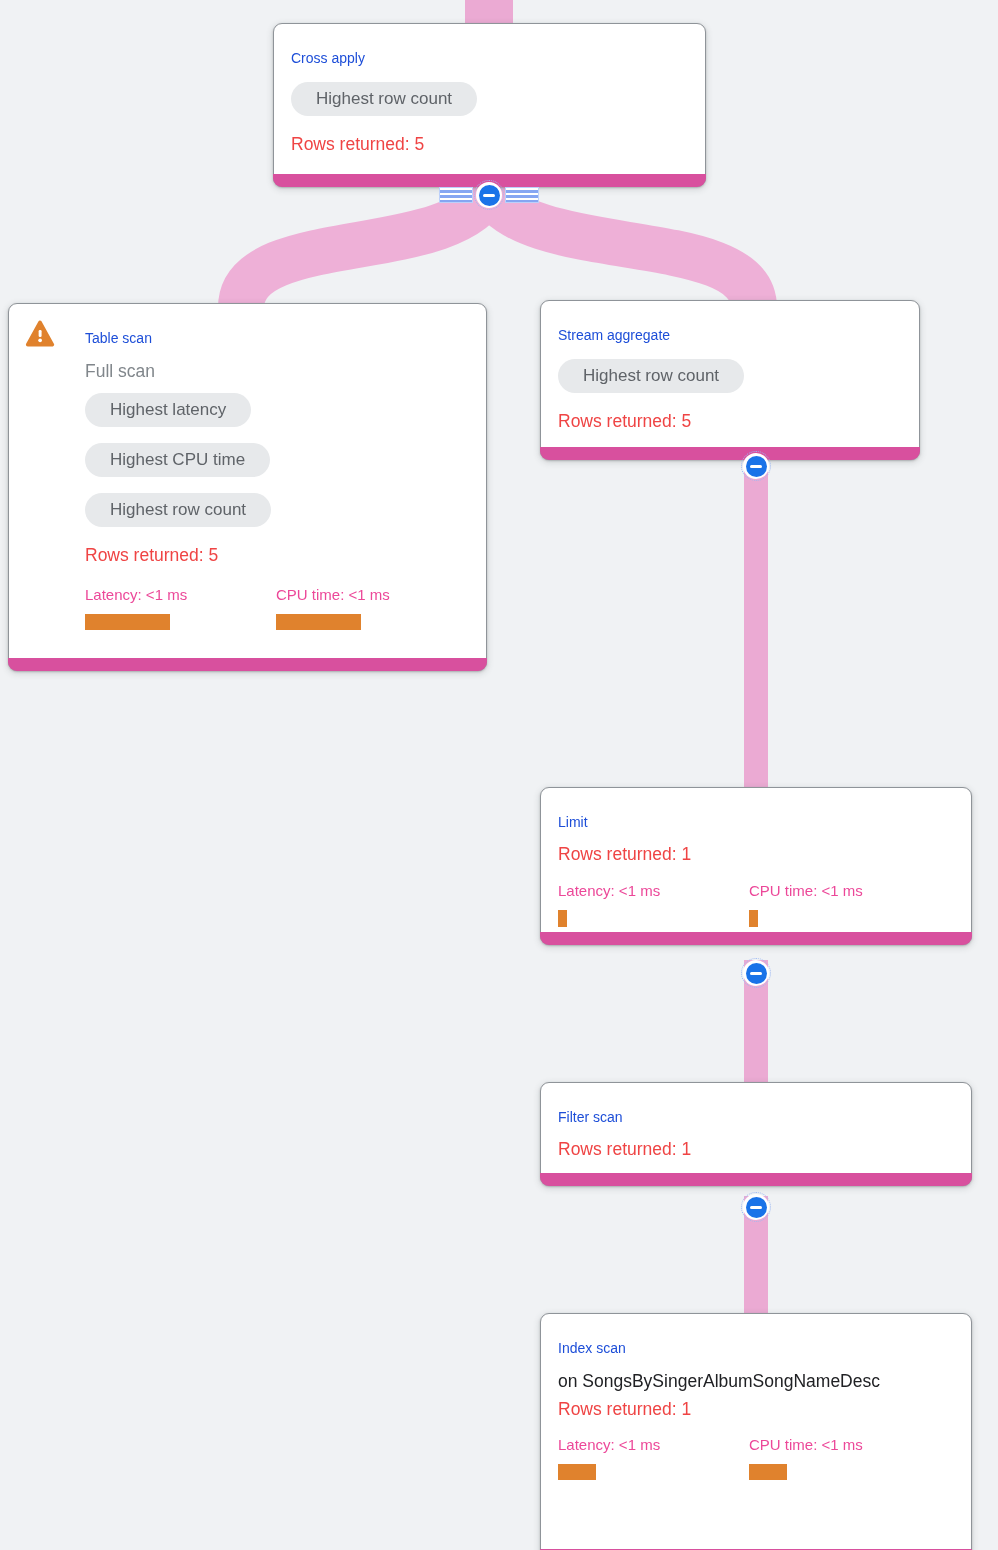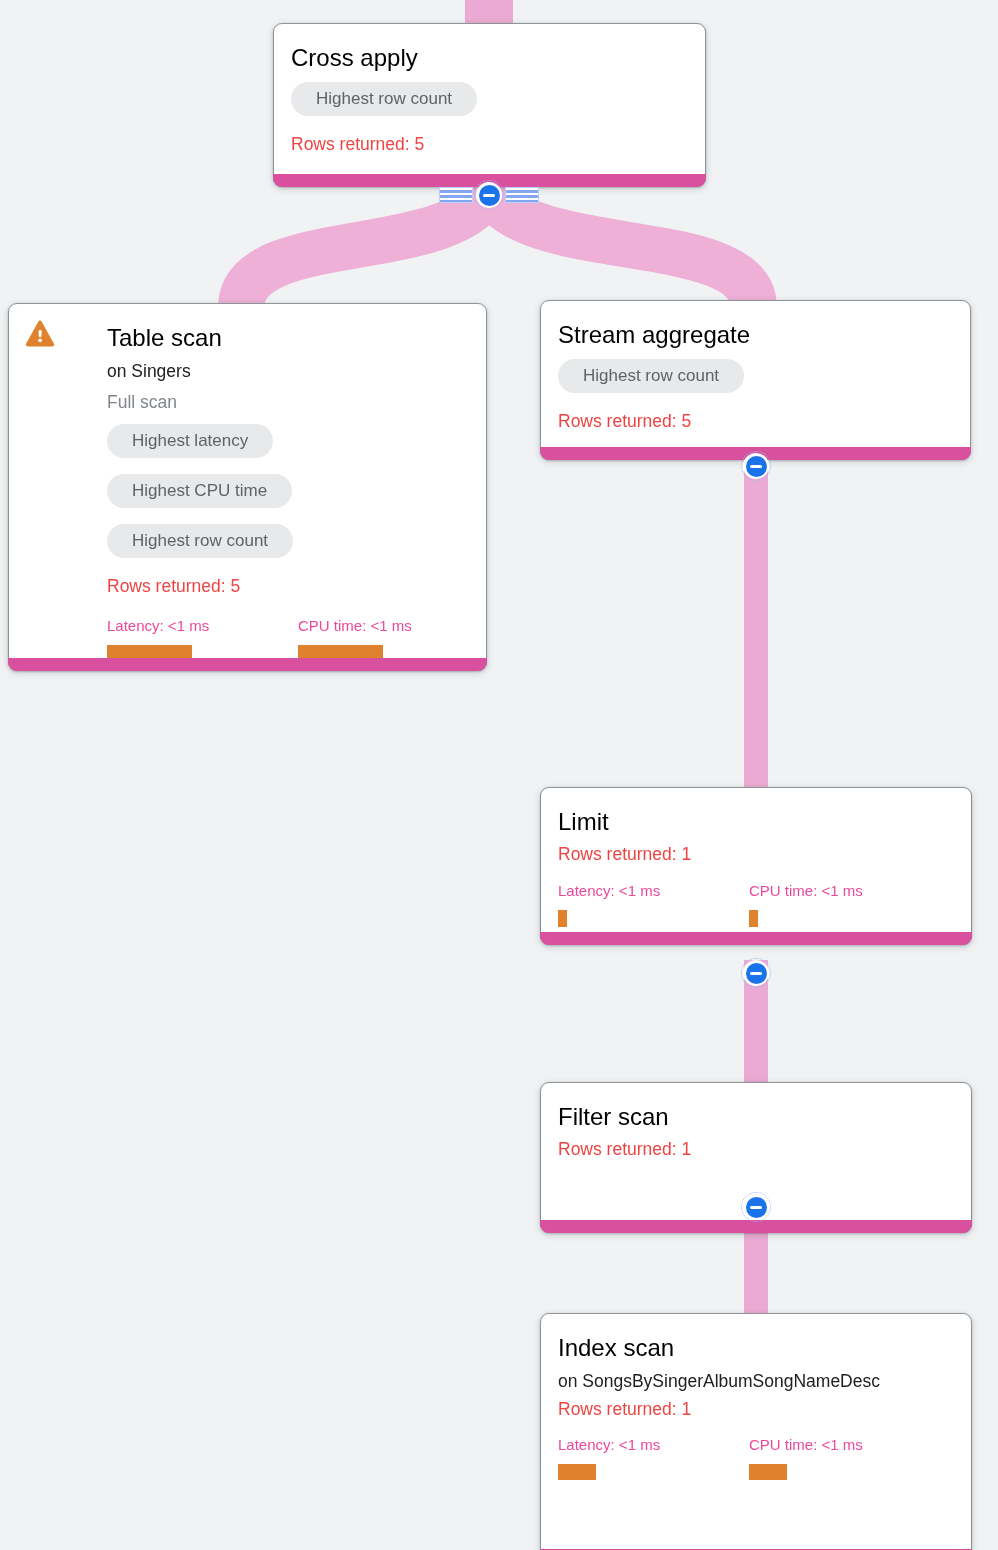--- a/index.html
+++ b/index.html
@@ -28,21 +28,21 @@
   }
   .card-footer{
     position:absolute;
     left:-1px;right:-1px;bottom:-1px;
     height:13px;
     background:#d8509e;
     border-radius:0 0 9px 9px;
   }
   .card-body{padding:20px 16px 0 17px;}
   .title{
-    font-size:24px;line-height:28px;font-weight:500;color:#000000;
+    font-size:14px;line-height:28px;font-weight:500;color:#1d4ed8;
   }
   .sub{font-size:17.5px;line-height:24px;color:#202124;margin-top:7px;}
   .note{color:#80868b;}
   .rows{font-size:17.5px;line-height:24px;color:#ef4444;margin-top:8px;}
   .badges{margin-top:10px;}
   .badge{
     display:block;width:fit-content;
     background:#e7e9eb;color:#5f6368;
     font-size:17px;line-height:20px;
     padding:7px 25px;border-radius:18px;
@@ -52,24 +52,24 @@
   .metric{width:191px;flex:0 0 auto;}
   .metric-label{font-size:15px;line-height:24px;color:#ec4899;}
   .bar{height:16px;background:#e0822d;margin-top:7px;}
   .bar-lg{width:85px;}
   .bar-md{width:38px;}
   .bar-sm{width:9px;height:17px;}
 
   
   #card-cross-apply     {left:273px; top:23px;   width:433px; height:164px;}
   #card-table-scan      {left:8px;   top:303px;  width:479px; height:368px;}
-  #card-table-scan .card-body{padding-left:98px;}
-  #card-stream-aggregate{left:540px; top:300px;  width:431px; height:160px;}
+  #card-table-scan .card-body{padding-left:76px;}
+  #card-stream-aggregate{left:540px; top:300px;  width:380px; height:160px;}
   #card-limit           {left:540px; top:787px;  width:432px; height:158px;}
-  #card-filter-scan     {left:540px; top:1082px; width:432px; height:151px;}
+  #card-filter-scan     {left:540px; top:1082px; width:432px; height:104px;}
   #card-index-scan      {left:540px; top:1313px; width:432px; height:249px;}
 
   .warn{
     position:absolute;left:16px;top:16px;width:30px;height:27px;
   }
 
   
   .collapse-btn{
     position:absolute;z-index:4;
     width:26px;height:26px;padding:0;border:none;
@@ -122,21 +122,20 @@
   <div class="card" id="card-table-scan">
     <span class="warn">
       <svg viewBox="0 0 24 22" width="30" height="27">
         <path d="M2 20 L12 2 L22 20 Z" fill="#e0822d" stroke="#e0822d" stroke-width="3" stroke-linejoin="round"></path>
         <rect x="10.9" y="8.2" width="2.4" height="5.6" rx="1" fill="#ffffff"></rect>
         <circle cx="12.1" cy="16.6" r="1.5" fill="#ffffff"></circle>
       </svg>
     </span>
     <div class="card-body">
       <div class="title">Table scan</div>
-      <div class="sub">on Singers</div>
       <div class="sub note">Full scan</div>
       <div class="badges">
         <span class="badge">Highest latency</span>
         <span class="badge">Highest CPU time</span>
         <span class="badge">Highest row count</span>
       </div>
       <div class="rows">Rows returned: 5</div>
       <div class="metrics">
         <div class="metric">
           <div class="metric-label">Latency: &lt;1 ms</div>

